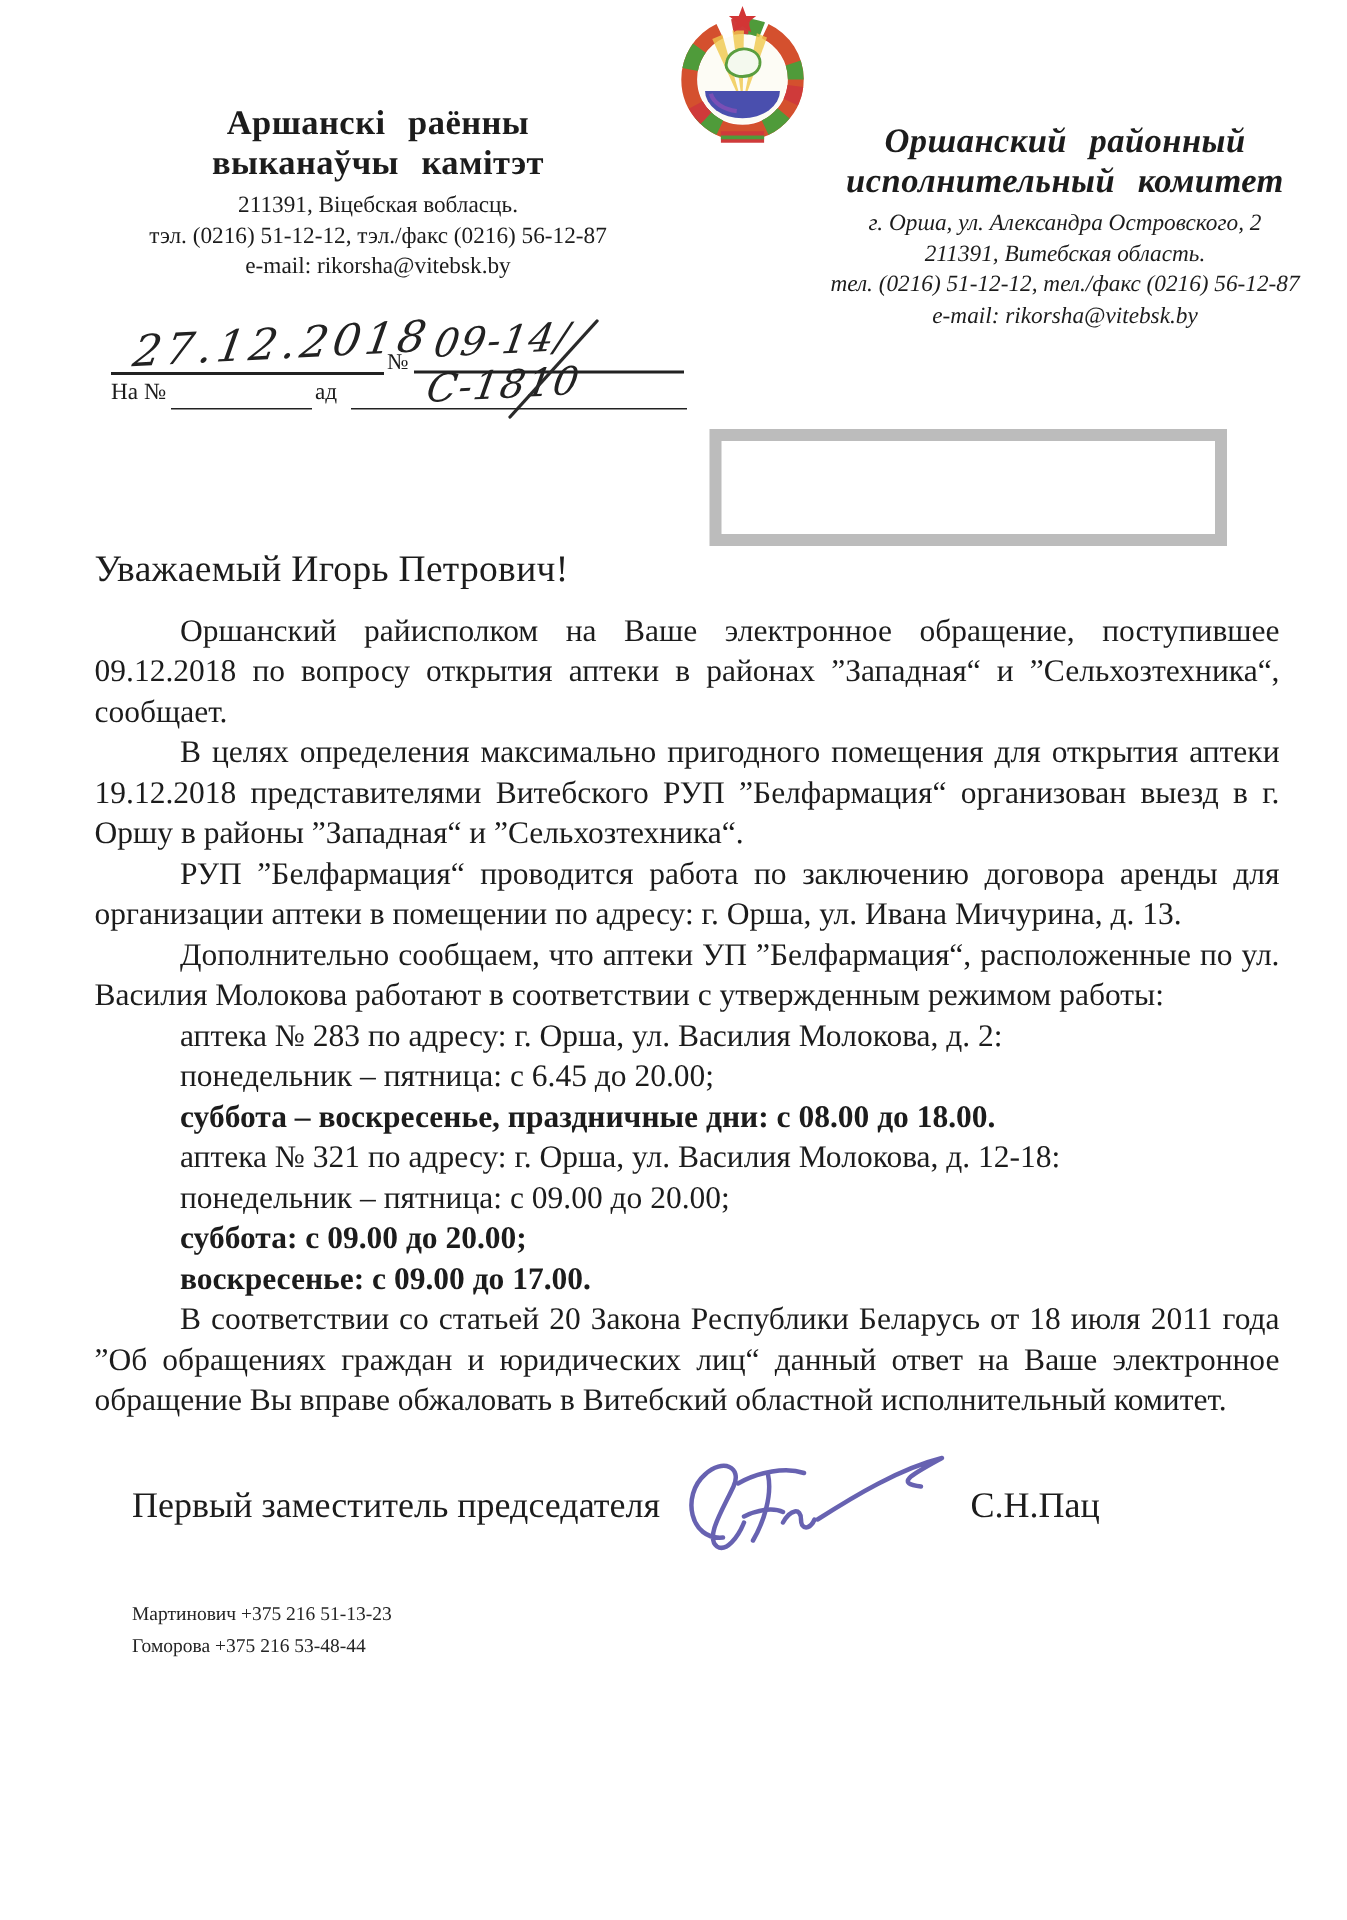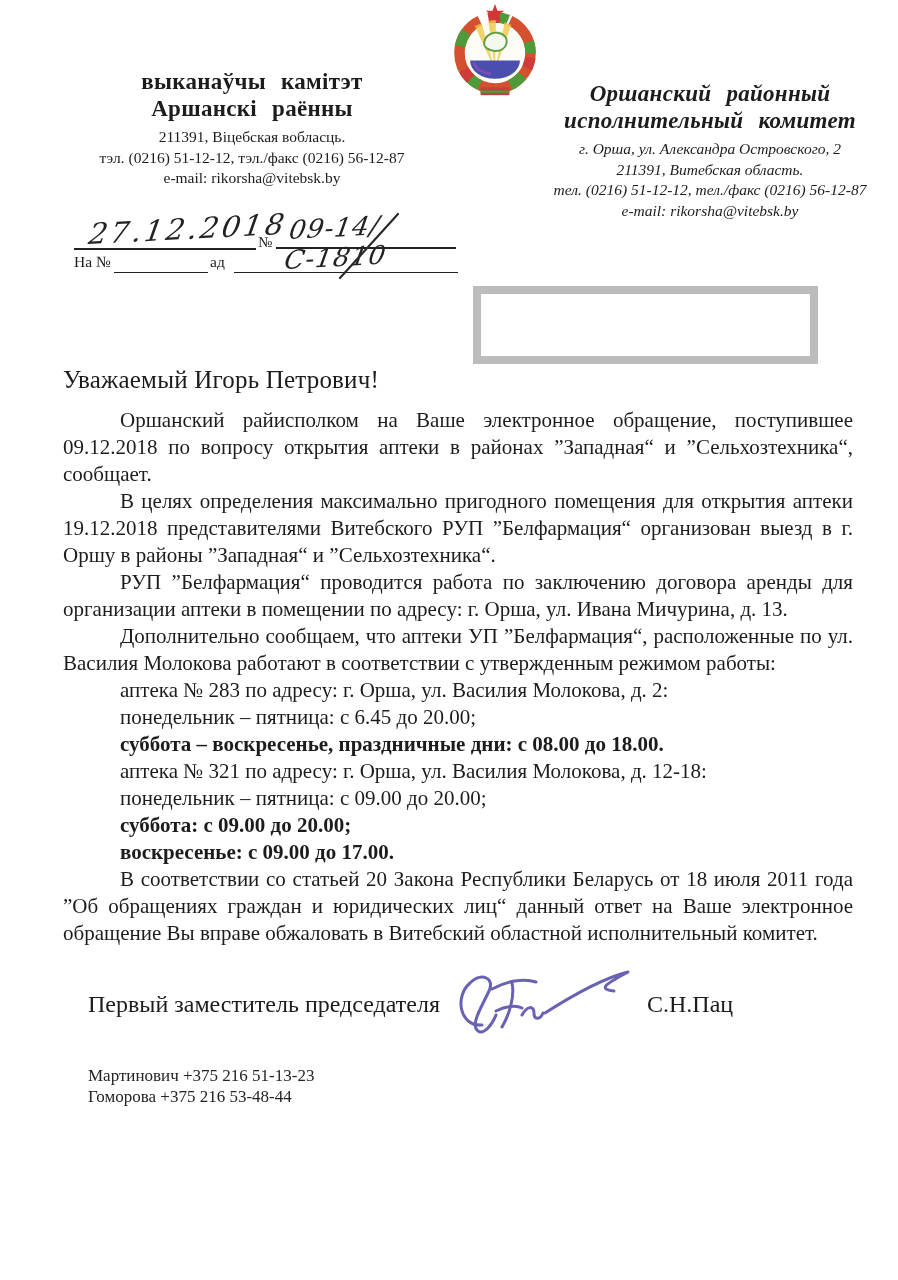--- a/index.html
+++ b/index.html
@@ -51,31 +51,31 @@
   .letter-body .item { margin-left:57px; }
   .letter-body .bold { font-weight:bold; }
 
   
   .sig-row { position:relative; margin-top:16px; height:72px; }
   .sig-title { position:absolute; left:25px; top:28px; font-size:24px; }
   .sig-svg   { position:absolute; left:385px; top:0; }
   .sig-name  { position:absolute; left:584px; top:28px; font-size:24px; }
 
   
-  .contacts { margin-top:30px; margin-left:25px; font-size:17px; line-height:21px; color:#242424; }
+  .contacts { margin-top:30px; margin-left:25px; font-size:13px; line-height:21px; color:#242424; }
 </style>
 </head>
 <body>
 
 <div class="page">
 
   <div class="lh-left">
     <div class="lh-title">
+      <div>Аршанскі раённы</div>
       <div>выканаўчы камітэт</div>
-      <div>Аршанскі раённы</div>
     </div>
     <div class="lh-addr">
       <div>211391, Віцебская вобласць.</div>
       <div>тэл. (0216) 51-12-12, тэл./факс (0216) 56-12-87</div>
       <div>e-mail: rikorsha@vitebsk.by</div>
     </div>
   </div>
 
   <div class="emblem">
     <svg viewBox="0 0 100 100" width="108" height="96">

